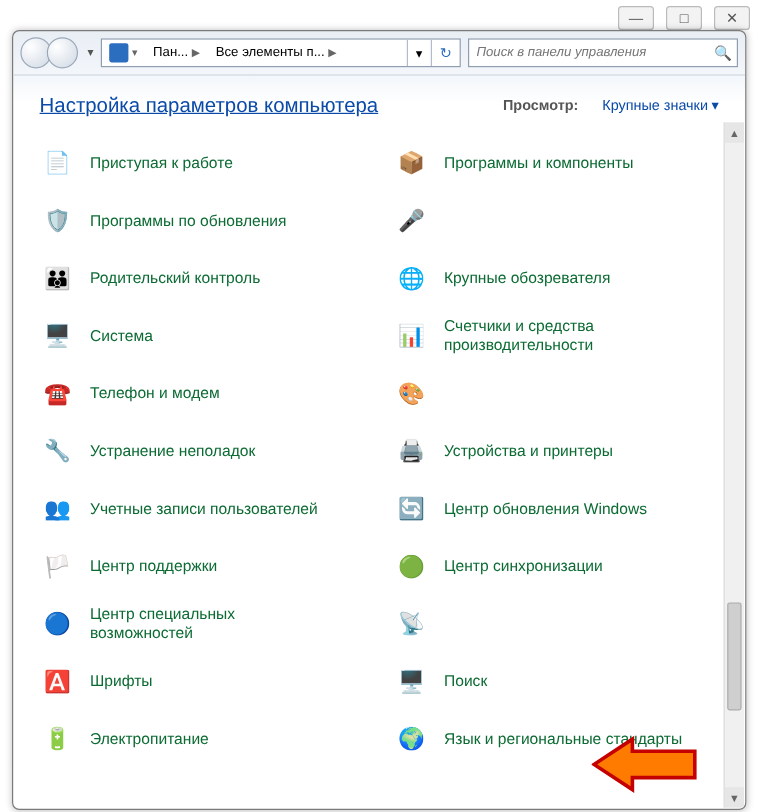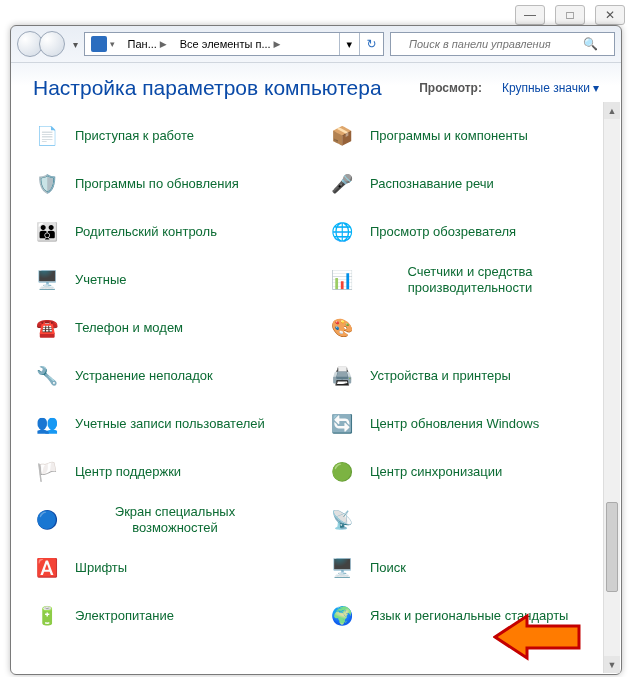--- a/index.html
+++ b/index.html
@@ -73,42 +73,43 @@
     border-left: 1px solid #b0bccc;
     display: flex; align-items: center; justify-content: center;
     color: #2b6dbf;
     font-size: 12px;
   }
   .search-bar {
     width: 225px; height: 24px;
     background: #fff;
     border: 1px solid #8f9db1;
     display: flex; align-items: center;
-    padding: 0 16px;
+    padding: 0 4px;
   }
   .search-bar input {
     flex: 1;
     border: none; outline: none;
     font-style: italic;
     color: #888;
     font-size: 11px;
     background: transparent;
   }
   .search-icon { color: #2b6dbf; }
   .header-row {
     height: 40px;
     border-top: 1px solid #d0d6de;
     display: flex; align-items: center;
     padding: 10px 22px 0;
     gap: 20px;
   }
   .header-title {
     color: #0a4aa8;
-    font-size: 21px;
+    font-size: 17px;
     flex: 1;
+    text-decoration: underline;
   }
   .view-label { color: #555; font-size: 12px; font-weight: bold; }
   .view-link { color: #0a4aa8; font-size: 12px; display: flex; align-items: center; gap: 3px; }
   .content {
     position: relative;
     padding: 10px 12px 10px 16px;
   }
   .grid {
     display: grid;
     grid-template-columns: 1fr 1fr;
@@ -125,21 +126,20 @@
     width: 34px; height: 34px;
     flex-shrink: 0;
     display: flex; align-items: center; justify-content: center;
     font-size: 24px;
   }
   .item-label {
     color: #0b6b33;
     font-size: 13px;
     line-height: 1.25;
     max-width: 200px;
-    text-align: center;
   }
   .scroll-track {
     position: absolute;
     right: 1px; top: 76px; bottom: 1px;
     width: 17px;
     background: #f0f0f0;
     border-left: 1px solid #ddd;
   }
   .scroll-arrow {
     height: 17px;
@@ -231,39 +231,38 @@
         <div class="item">
           <div class="item-icon">
             <div class="ic">🛡️</div>
           </div>
           <div class="item-label">Программы по обновления</div>
         </div>
         <div class="item">
           <div class="item-icon">
             <div class="ic">🎤</div>
           </div>
-          <div class="item-label">Распознавание речи</div>
         </div>
         <div class="item">
           <div class="item-icon">
             <div class="ic">👪</div>
           </div>
           <div class="item-label">Родительский контроль</div>
         </div>
         <div class="item">
           <div class="item-icon">
             <div class="ic">🌐</div>
           </div>
-          <div class="item-label">Просмотр обозревателя</div>
+          <div class="item-label">Крупные обозревателя</div>
         </div>
         <div class="item">
           <div class="item-icon">
             <div class="ic">🖥️</div>
           </div>
-          <div class="item-label">Учетные</div>
+          <div class="item-label">Система</div>
         </div>
         <div class="item">
           <div class="item-icon">
             <div class="ic">📊</div>
           </div>
           <div class="item-label">Счетчики и средства производительности</div>
         </div>
         <div class="item">
           <div class="item-icon">
             <div class="ic">☎️</div>
@@ -308,21 +307,21 @@
         <div class="item">
           <div class="item-icon">
             <div class="ic">🟢</div>
           </div>
           <div class="item-label">Центр синхронизации</div>
         </div>
         <div class="item">
           <div class="item-icon">
             <div class="ic">🔵</div>
           </div>
-          <div class="item-label">Экран специальных возможностей</div>
+          <div class="item-label">Центр специальных возможностей</div>
         </div>
         <div class="item">
           <div class="item-icon">
             <div class="ic">📡</div>
           </div>
         </div>
         <div class="item">
           <div class="item-icon">
             <div class="ic">🅰️</div>
           </div>

